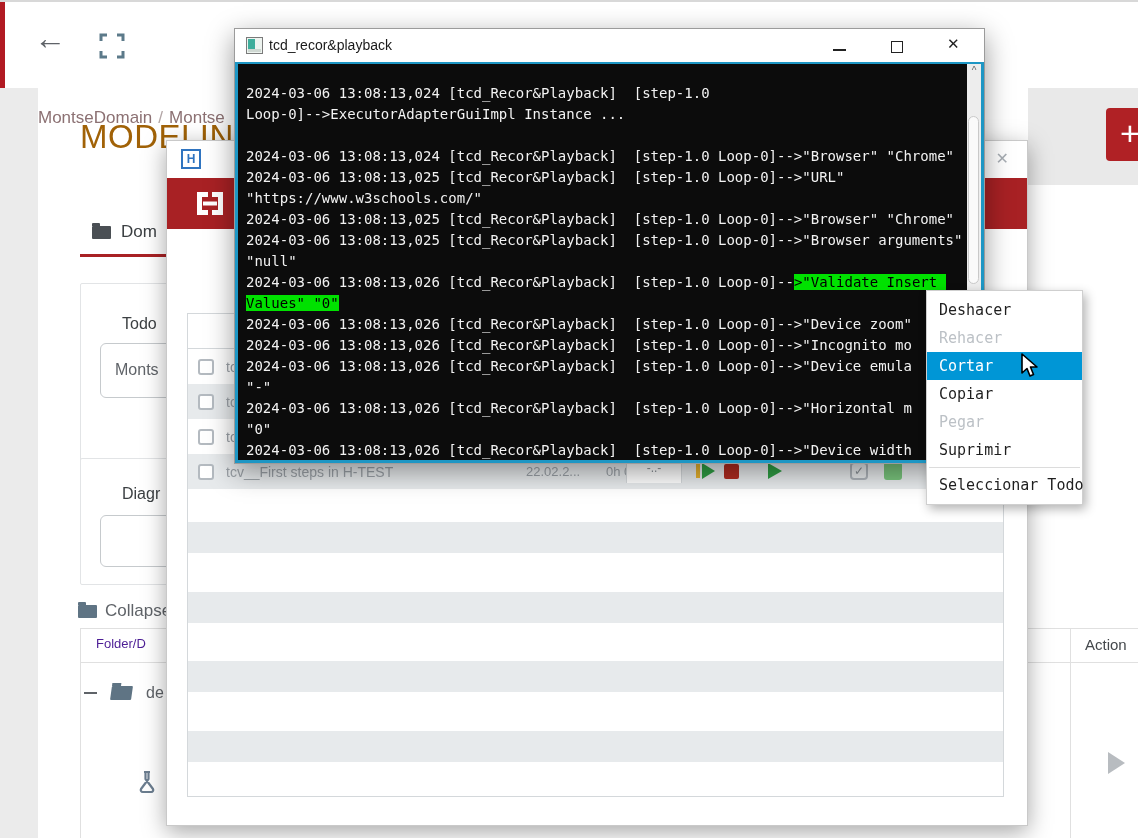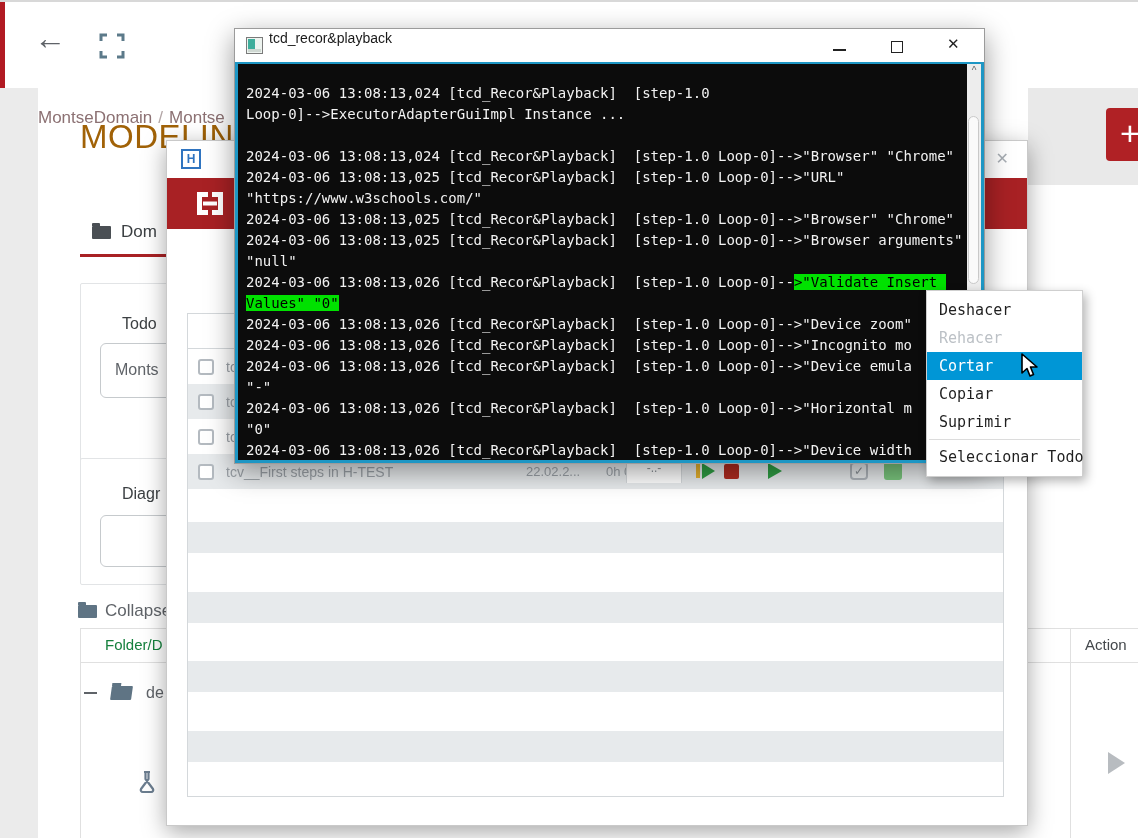--- a/index.html
+++ b/index.html
@@ -33,21 +33,21 @@
   .fld-label { font-size:16px; color:#3c4043; }
   .lbl-domain { left:122px; top:315px; }
   .lbl-diagram { left:122px; top:485px; }
   .text-input { background:#fff; border:1px solid #c6cacd; border-radius:6px; }
   .inp-domain { left:100px; top:343px; width:280px; height:55px; }
   .inp-domain span { position:absolute; left:14px; top:17px; font-size:16px; color:#5f6368; }
   .inp-diagram { left:100px; top:515px; width:280px; height:52px; }
   .collapse-row { left:78px; top:601px; display:flex; align-items:center; gap:8px; font-size:17px; color:#5f6368; }
   .hline { background:#e0e0e0; height:1px; }
   .vline { background:#e0e0e0; width:1px; }
-  .col-folder { left:105px; top:636px; font-size:15px; color:#15803d; font-weight:500; }
+  .col-folder { left:96px; top:636px; font-size:13px; color:#4c1d95; font-weight:500; }
   .col-action { left:1085px; top:636px; font-size:15px; color:#44484c; font-weight:500; white-space:nowrap; }
   .tree-row { left:84px; top:684px; display:flex; align-items:center; gap:14px; }
   .minus { width:13px; height:2px; background:#5f6368; }
   .openfolder { width:21px; height:14px; background:#5f7484; border-radius:1px; position:relative; transform:skewX(-8deg); }
   .openfolder::before { content:""; position:absolute; top:-3px; left:0; width:9px; height:3px; background:#5f7484; }
   .tree-label { font-size:16px; color:#5f6368; }
   .row-play { left:1108px; top:752px; width:0; height:0; border-left:17px solid #b8bcc0;
               border-top:11px solid transparent; border-bottom:11px solid transparent; }
 
   
@@ -82,21 +82,21 @@
              border-left:14px solid #2f9e44; border-top:8px solid transparent; border-bottom:8px solid transparent; }
   .ic-check { position:absolute; left:662px; top:8px; width:18px; height:18px; border:2px solid #aeb4ba;
               border-radius:4px; font-size:12px; color:#8a9096; text-align:center; line-height:14px; }
   .ic-greensq { position:absolute; left:696px; top:8px; width:18px; height:18px; background:#79c47c; border-radius:3px; }
   .stripe { position:absolute; left:0; right:0; height:31px; background:#e7eaec; }
 
   
   .term { left:234px; top:28px; width:751px; height:436px; z-index:20; background:#fff;
           border:1px solid #9b9b9b; box-shadow:0 8px 26px rgba(0,0,0,.4); }
   .term-titlebar { position:absolute; left:0; top:0; right:0; height:33px; background:#fff; }
-  .term-title { position:absolute; left:34px; top:1px; font-size:14px; color:#1a1a1a; }
+  .term-title { position:absolute; left:34px; top:8px; font-size:14px; color:#1a1a1a; }
   .term-ic { position:absolute; left:11px; top:8px; }
   .tc-min { position:absolute; left:598px; top:20px; width:13px; height:2px; background:#222; }
   .tc-max { position:absolute; left:656px; top:12px; width:12px; height:12px; border:1.5px solid #222; }
   .tc-close { position:absolute; left:712px; top:6px; font-size:15px; color:#222; }
   .console { position:absolute; left:0; top:33px; right:0; bottom:0; background:#0c0c0c;
              border:3px solid #1d96c4; border-top:2px solid #1d96c4; }
   .console-lines { position:absolute; left:6px; top:0; right:14px; bottom:0; overflow:hidden; }
   .cl { position:absolute; left:2px; font-family:"DejaVu Sans Mono", monospace; font-size:14px;
         color:#f2f2f2; white-space:pre; line-height:18px; }
   .cl .hl { background:#00e100; color:#000; }
@@ -268,20 +268,21 @@
       <div class="sb-thumb"></div>
     </div>
   </div>
 </div>
 
 <div class="abs ctx">
   <div class="mi">Deshacer</div>
   <div class="mi disabled">Rehacer</div>
   <div class="mi active">Cortar</div>
   <div class="mi">Copiar</div>
+  <div class="mi disabled">Pegar</div>
   <div class="mi">Suprimir</div>
   <div class="mi-sep"></div>
   <div class="mi">Seleccionar Todo</div>
 </div>
 
 <div class="abs cursor">
   <svg width="22" height="26" viewBox="0 0 22 26">
     <path d="M3 1 L3 20 L8 15.5 L11 23 L14.5 21.5 L11.5 14 L18 14 Z" fill="#fff" stroke="#000" stroke-width="1.6" stroke-linejoin="round"></path>
   </svg>
 </div>

